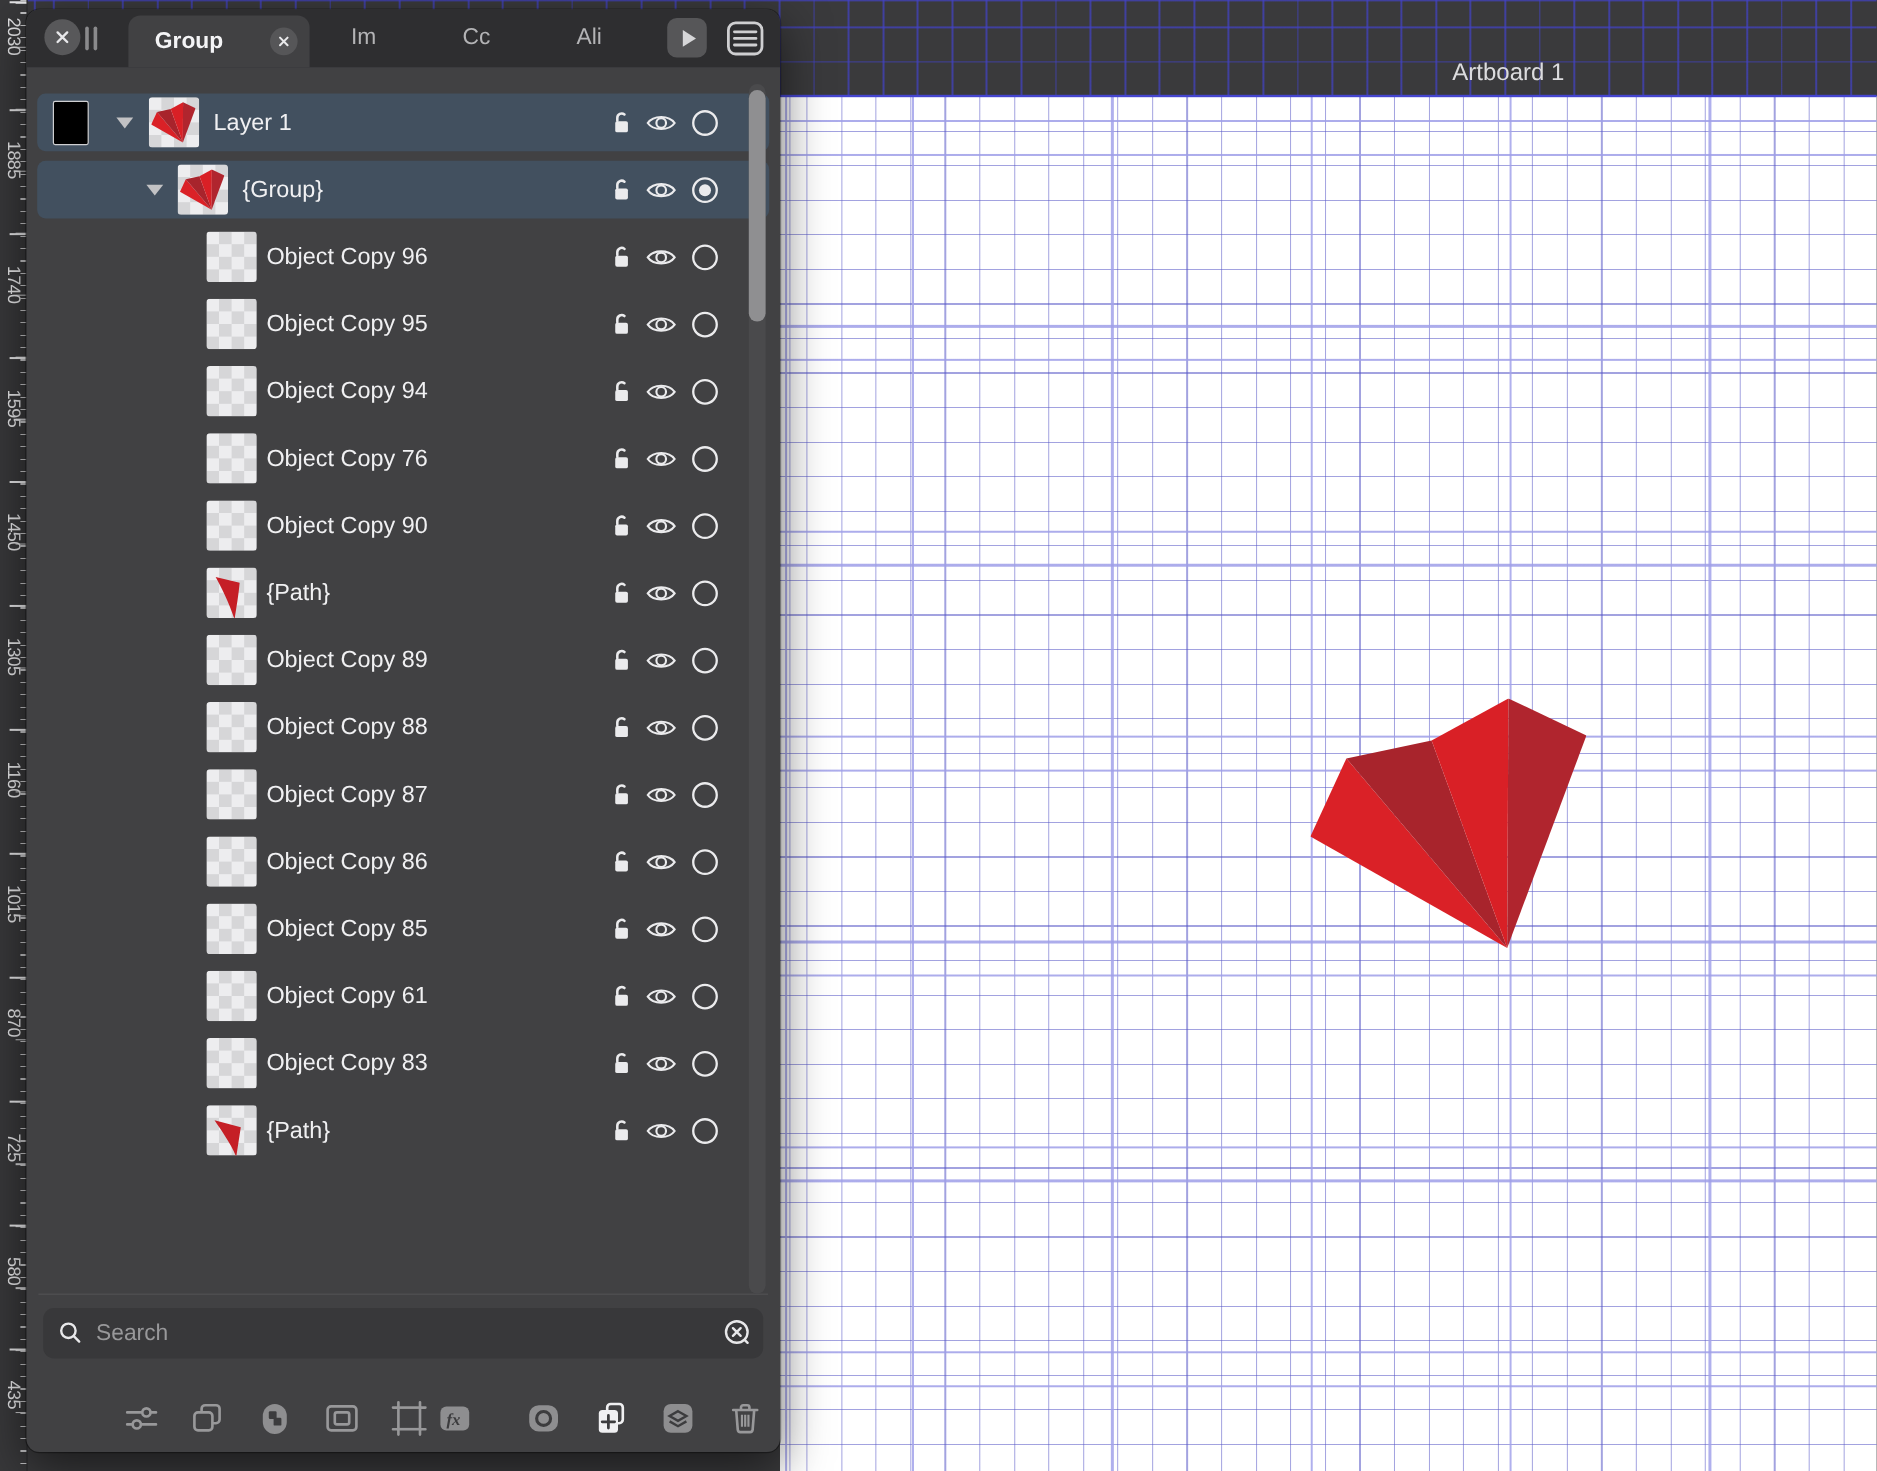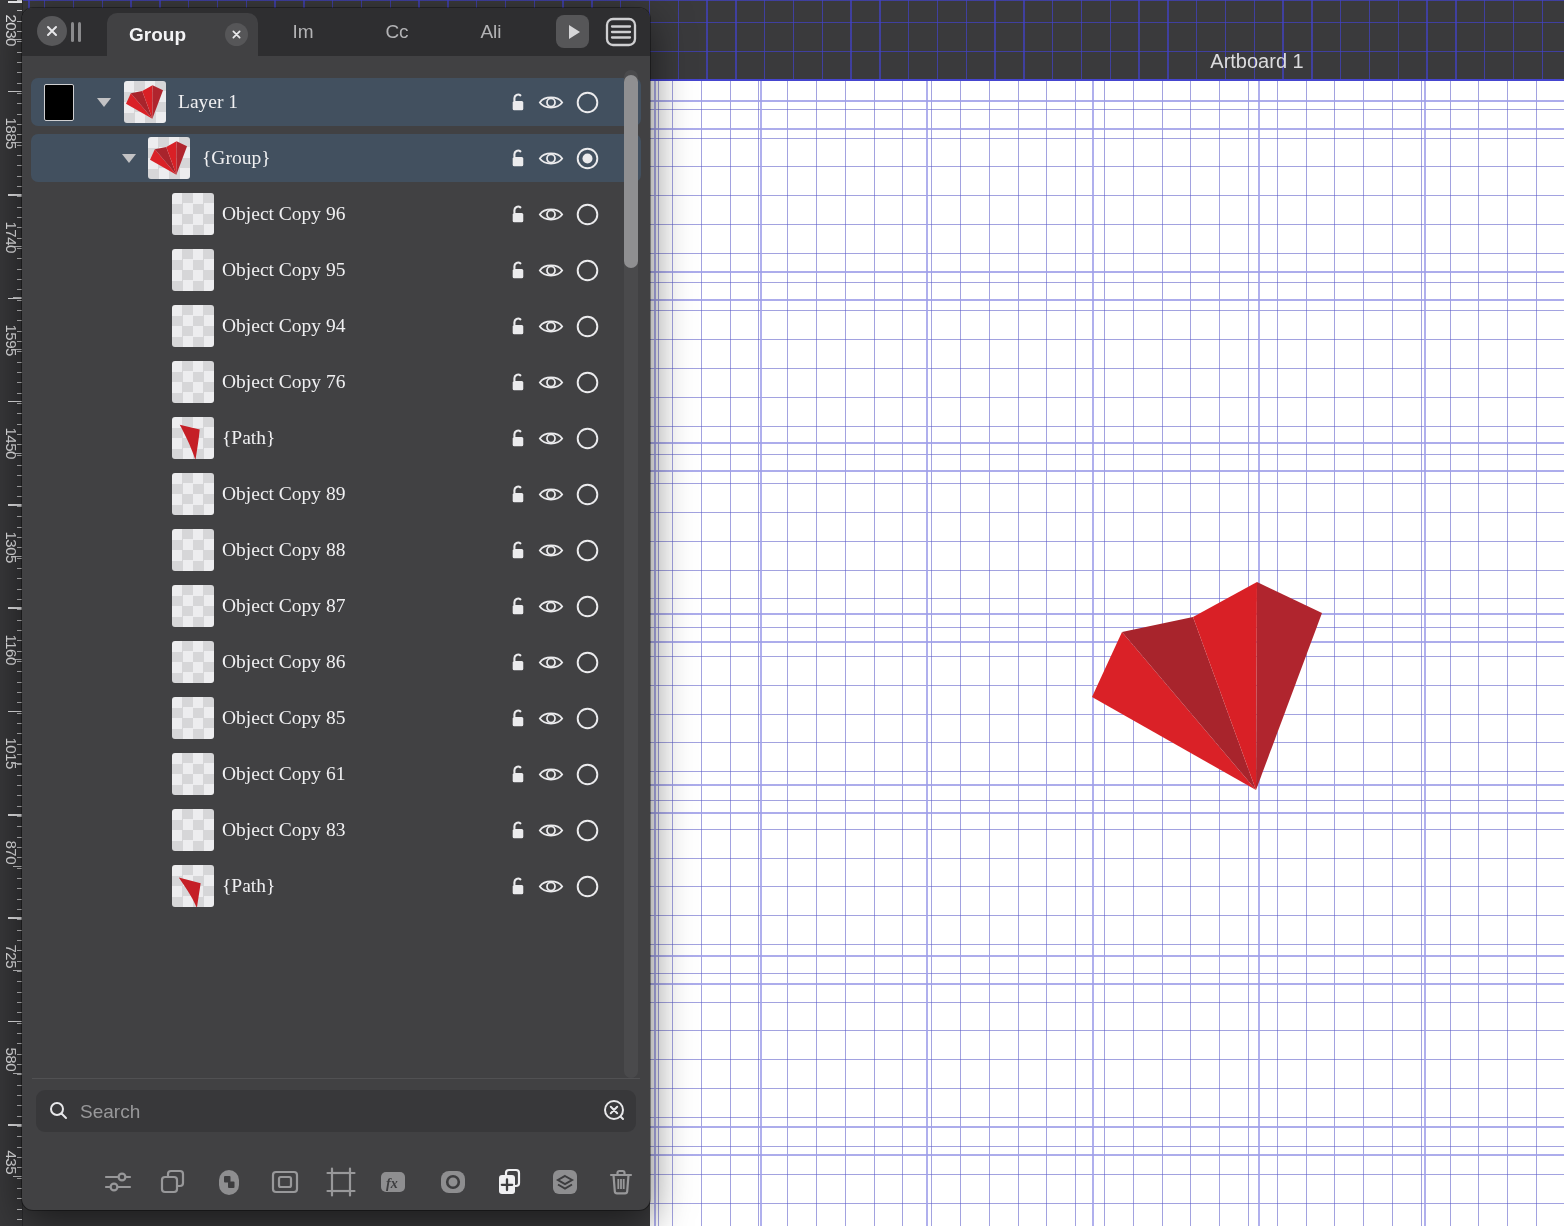--- a/index.html
+++ b/index.html
@@ -64,21 +64,21 @@
   .row{position:relative;height:48px;margin-bottom:8px;border-radius:7px;}
   .row:first-child{margin-top:22px;}
   .row.selected{background:#42505f;}
   .row .swatch{position:absolute;left:13px;top:6px;width:28px;height:35px;background:#000;
      border:1.5px solid #cfcfd1;border-radius:2px;}
   .row .arrow{position:absolute;top:20px;width:0;height:0;border-left:7.5px solid transparent;
      border-right:7.5px solid transparent;border-top:9px solid #c2c2c4;}
   .row .thumb{position:absolute;top:3px;width:42px;height:42px;border-radius:3px;overflow:hidden;
      background:repeating-conic-gradient(#d6d6d8 0% 25%,#ededef 25% 50%);background-size:21px 21px;}
   .row .thumb svg{position:absolute;left:2px;top:4px;}
-  .row .label{position:absolute;top:0;line-height:48px;color:#f0f0f2;font-size:19.5px;white-space:nowrap;font-family:Liberation Serif, serif;}
+  .row .label{position:absolute;top:0;line-height:48px;color:#f0f0f2;font-size:19.5px;white-space:nowrap;}
   .row .ricon{position:absolute;top:11px;width:30px;height:26px;display:flex;align-items:center;
      justify-content:center;}
 
   
   #scroll-track{position:absolute;right:12px;top:62px;width:14px;height:1008px;background:#4a4a4c;
      border-radius:7px;}
   #scroll-thumb{position:absolute;left:0;top:5px;width:14px;height:193px;background:#8f8f91;border-radius:7px;}
 
   
   #search-sep{position:absolute;left:10px;right:10px;top:1070px;height:1px;background:#515153;}
@@ -302,20 +302,41 @@
   <circle cx="15" cy="12" r="4.3" fill="none" stroke="#ebebed" stroke-width="1.9"></circle>
             </svg>
           </span>
           <span class="ricon" style="left:541px">
             <svg width="25" height="25" viewBox="0 0 26 26">
   <circle cx="13" cy="13" r="10.2" fill="none" stroke="#ebebed" stroke-width="2"></circle>
   </svg>
           </span>
         </div>
         <div class="row">
+          <span class="thumb" style="left:141px"></span>
+          <span class="label" style="left:191px">Object Copy 90</span>
+          <span class="ricon" style="left:471px">
+            <svg width="25" height="25" viewBox="0 0 26 26">
+  <rect x="8" y="11.5" width="11" height="9.5" rx="1.6" fill="#ebebed"></rect>
+  <path d="M9.8 11 V8.6 A3.8 3.8 0 0 1 16 5.6" fill="none" stroke="#ebebed" stroke-width="2.2" stroke-linecap="round"></path>
+            </svg>
+          </span>
+          <span class="ricon" style="left:505px">
+            <svg width="28" height="23" viewBox="0 0 30 24">
+  <path d="M3 12 C8 4.8 22 4.8 27 12 C22 19.2 8 19.2 3 12 Z" fill="none" stroke="#ebebed" stroke-width="1.9"></path>
+  <circle cx="15" cy="12" r="4.3" fill="none" stroke="#ebebed" stroke-width="1.9"></circle>
+            </svg>
+          </span>
+          <span class="ricon" style="left:541px">
+            <svg width="25" height="25" viewBox="0 0 26 26">
+  <circle cx="13" cy="13" r="10.2" fill="none" stroke="#ebebed" stroke-width="2"></circle>
+  </svg>
+          </span>
+        </div>
+        <div class="row">
           <span class="thumb" style="left:141px">
             <svg viewBox="0 0 42 42" width="40" height="40">
               <path d="M6 4 L27 9 C26 20 24 32 22.5 41 C18 27 10.5 12 6 4 Z" fill="#c51f26"></path>
             </svg>
           </span>
           <span class="label" style="left:191px">{Path}</span>
           <span class="ricon" style="left:471px">
             <svg width="25" height="25" viewBox="0 0 26 26">
   <rect x="8" y="11.5" width="11" height="9.5" rx="1.6" fill="#ebebed"></rect>
   <path d="M9.8 11 V8.6 A3.8 3.8 0 0 1 16 5.6" fill="none" stroke="#ebebed" stroke-width="2.2" stroke-linecap="round"></path>
@@ -551,21 +572,21 @@
             <rect x="4" y="6" width="24" height="20" rx="3" fill="none" stroke="#98989a" stroke-width="2.2"></rect>
             <rect x="10" y="11" width="12" height="10" rx="1.8" fill="none" stroke="#98989a" stroke-width="2.2"></rect>
           </svg>
         </div>
         <div class="tool" style="left: 302px;">
           <svg width="32" height="32" viewBox="0 0 32 32">
             <rect x="7" y="7" width="18" height="18" fill="none" stroke="#98989a" stroke-width="2.2"></rect>
             <path d="M7 2.5 V6 M25 2.5 V6 M7 26 V29.5 M25 26 V29.5 M2.5 7 H6 M26 7 H29.5 M2.5 25 H6 M26 25 H29.5" stroke="#98989a" stroke-width="2.2" stroke-linecap="round"></path>
           </svg>
         </div>
-        <div class="tool" style="left: 354px; justify-content: center;">
+        <div class="tool" style="left: 340px; justify-content: center;">
           <svg width="32" height="32" viewBox="0 0 32 32">
             <rect x="4" y="6" width="24" height="20" rx="5" fill="#8e8e90"></rect>
             <text x="9" y="21.5" font-family="Liberation Serif,serif" font-style="italic" font-weight="bold" font-size="14" fill="#3c3c3e">fx</text>
           </svg>
         </div>
         <div class="tool" style="left: 414px;">
           <svg width="32" height="32" viewBox="0 0 32 32">
             <rect x="4" y="5" width="24" height="22" rx="8" fill="#8e8e90"></rect>
             <circle cx="16" cy="16" r="5.8" fill="none" stroke="#3c3c3e" stroke-width="2.6"></circle>
           </svg>

